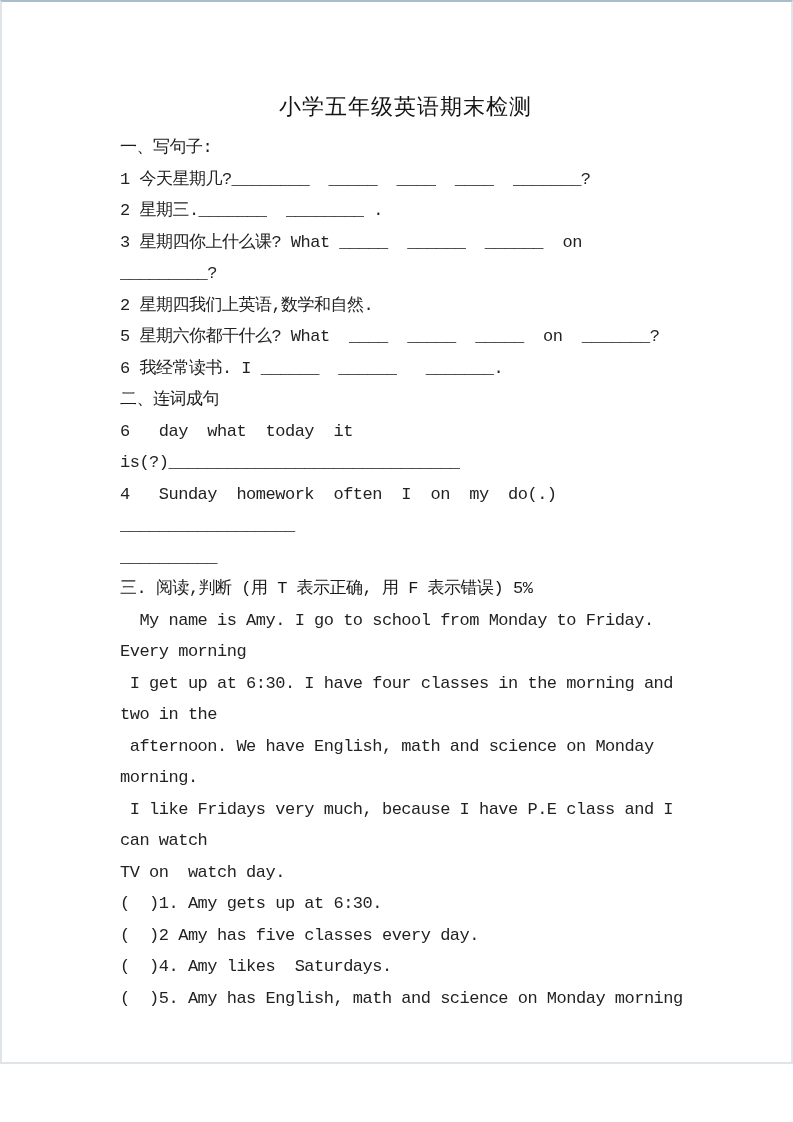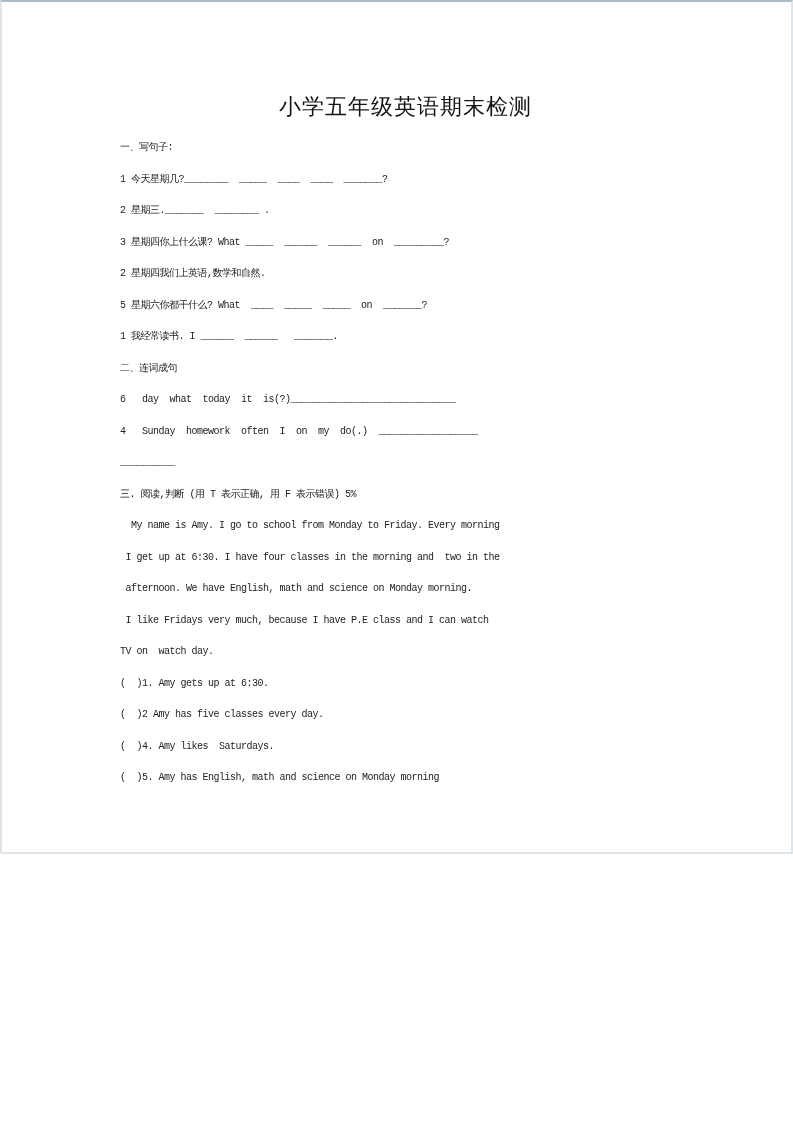--- a/index.html
+++ b/index.html
@@ -3,21 +3,21 @@
 <meta charset="utf-8">
 <style>
   html, body {
     margin: 0;
     padding: 0;
     background: #ffffff;
   }
   .page {
     position: relative;
     width: 793px;
-    height: 854px;
+    height: 1064px;
     box-sizing: border-box;
     background: #ffffff;
     border-top: 2px solid #a9bdc9;
     border-left: 2px solid #dfe4e8;
     border-right: 2px solid #dfe4e8;
     border-bottom: 2px solid #dfe4e8;
     font-family: "Liberation Mono", "DejaVu Sans Mono", monospace;
     color: #1f1f1f;
     overflow: hidden;
   }
@@ -29,21 +29,21 @@
     text-align: center;
     font-size: 22px;
     font-weight: normal;
     line-height: 30px;
     letter-spacing: 1px;
     color: #141414;
     font-family: "Liberation Serif", "DejaVu Serif", serif;
   }
   .line {
     white-space: pre-wrap;
-    font-size: 10px;
+    font-size: 17px;
     letter-spacing: -0.5px;
     line-height: 31.5px;
     color: #222222;
   }
   .heading {
     color: #1a1a1a;
   }
 </style>
 </head>
 <body>
@@ -52,21 +52,21 @@
   <div class="content">
 
     <h1 class="doc-title">小学五年级英语期末检测</h1>
 
     <div class="line heading">一、写句子:</div>
     <div class="line">1 今天星期几?________  _____  ____  ____  _______?</div>
     <div class="line">2 星期三._______  ________ .</div>
     <div class="line">3 星期四你上什么课? What _____  ______  ______  on  _________?</div>
     <div class="line">2 星期四我们上英语,数学和自然.</div>
     <div class="line">5 星期六你都干什么? What  ____  _____  _____  on  _______?</div>
-    <div class="line">1 我经常读书. I ______  ______   _______.</div>
+    <div class="line">6 我经常读书. I ______  ______   _______.</div>
 
     <div class="line heading">二、连词成句</div>
     <div class="line">6   day  what  today  it  is(?)______________________________</div>
     <div class="line">4   Sunday  homework  often  I  on  my  do(.)  __________________</div>
     <div class="line">__________</div>
 
     <div class="line heading">三. 阅读,判断 (用 T 表示正确, 用 F 表示错误) 5%</div>
     <div class="line">  My name is Amy. I go to school from Monday to Friday. Every morning</div>
     <div class="line"> I get up at 6:30. I have four classes in the morning and  two in the</div>
     <div class="line"> afternoon. We have English, math and science on Monday morning.</div>

